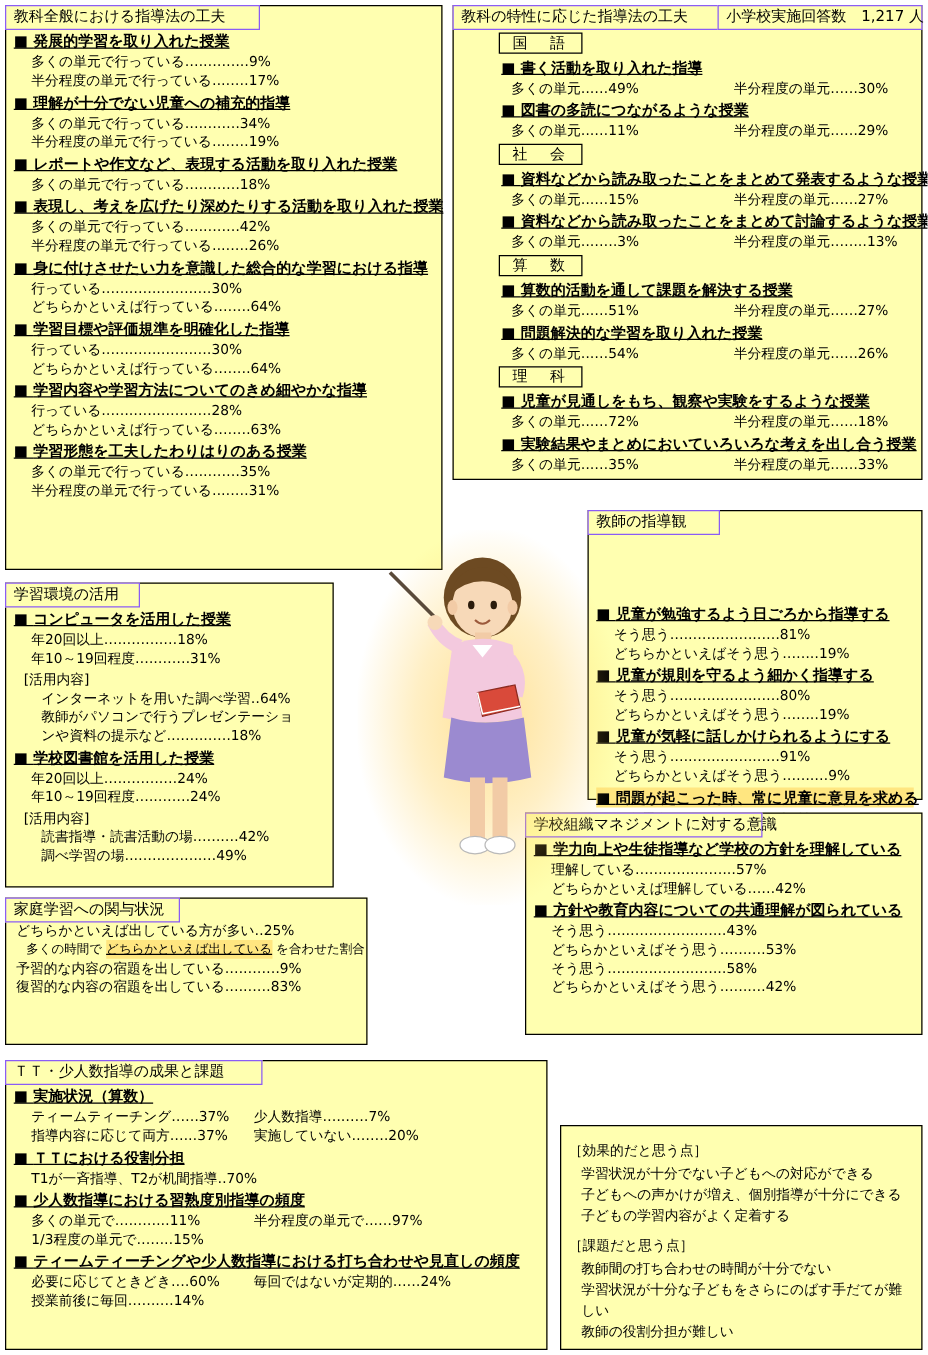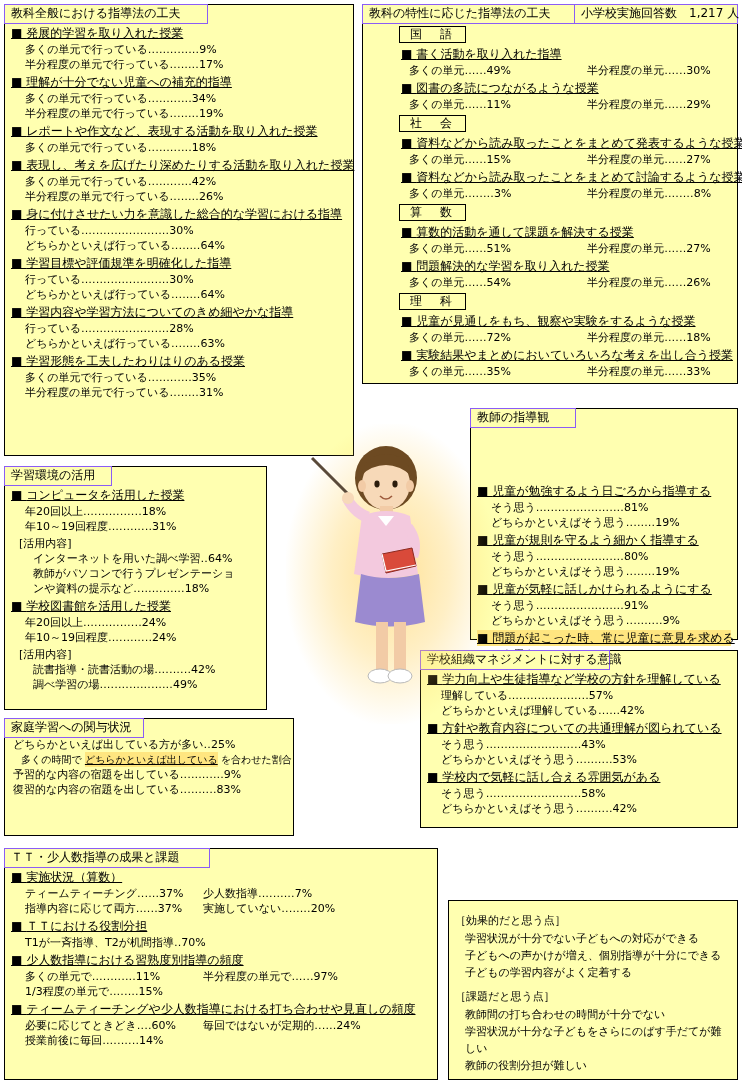--- a/index.html
+++ b/index.html
@@ -24,21 +24,21 @@
     border:1px solid #8b5cf6;
     box-sizing:border-box;
     font-size:12px;
     padding:1px 6px 2px 6px;
     white-space:nowrap;
     line-height:15px;
   }
   .body{padding:4px 6px 4px 6px;}
   .h{
     font-size:12px;
-    font-weight:normal;
+    font-weight:bold;
     text-decoration:underline;
     margin:2px 0 1px 0;
     line-height:16px;
     white-space:nowrap;
   }
   .h:before{content:"■ ";text-decoration:none;}
   .h.hl{background:#ffe680;}
   .row{
     margin:0 0 0 14px;
     line-height:15px;
@@ -163,21 +163,21 @@
     <div>
       <div class="subj">社　会</div>
       <div class="h" style="margin-left:6px;">資料などから読み取ったことをまとめて発表するような授業</div>
       <div class="row two">
         <span class="c1">多くの単元‥‥‥15%</span>
         <span class="c2">半分程度の単元‥‥‥27%</span>
       </div>
       <div class="h" style="margin-left:6px;">資料などから読み取ったことをまとめて討論するような授業</div>
       <div class="row two">
         <span class="c1">多くの単元‥‥‥‥3%</span>
-        <span class="c2">半分程度の単元‥‥‥‥8%</span>
+        <span class="c2">半分程度の単元‥‥‥‥13%</span>
       </div>
     </div>
 
     <div>
       <div class="subj">算　数</div>
       <div class="h" style="margin-left:6px;">算数的活動を通して課題を解決する授業</div>
       <div class="row two">
         <span class="c1">多くの単元‥‥‥51%</span>
         <span class="c2">半分程度の単元‥‥‥27%</span>
       </div>
@@ -322,21 +322,20 @@
       <div class="h">学力向上や生徒指導など学校の方針を理解している</div>
       <div class="row">理解している‥‥‥‥‥‥‥‥‥‥‥57%</div>
       <div class="row">どちらかといえば理解している‥‥‥42%</div>
     </div>
     <div>
       <div class="h">方針や教育内容についての共通理解が図られている</div>
       <div class="row">そう思う‥‥‥‥‥‥‥‥‥‥‥‥‥43%</div>
       <div class="row">どちらかといえばそう思う‥‥‥‥‥53%</div>
     </div>
     <div>
-      <div class="h">学校内で気軽に話し合える雰囲気がある</div>
       <div class="row">そう思う‥‥‥‥‥‥‥‥‥‥‥‥‥58%</div>
       <div class="row">どちらかといえばそう思う‥‥‥‥‥42%</div>
     </div>
   </div>
 </div>
 <div class="ttl" id="t-mgmt">学校組織マネジメントに対する意識</div>
 
 <div class="panel" id="p-effect">
   <div class="body" style="padding-top:8px;">
     <div class="effect-h">［効果的だと思う点］</div>

